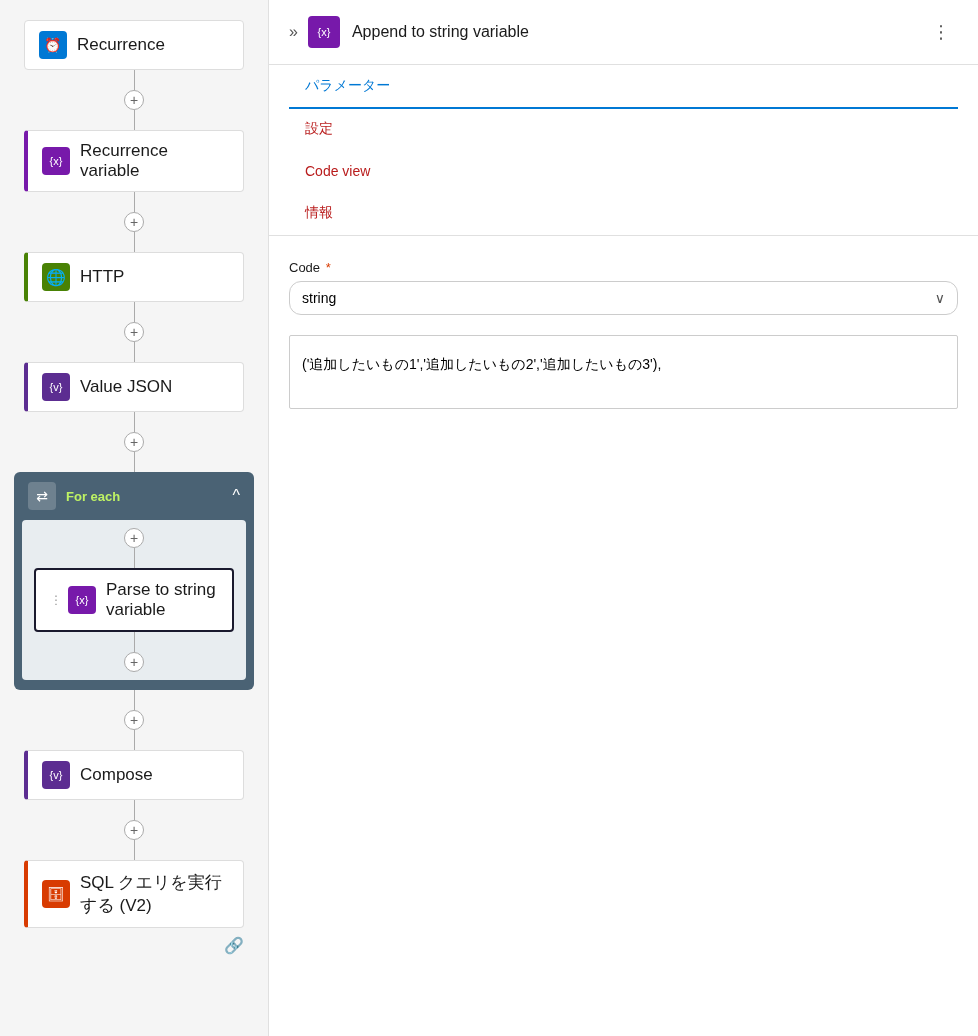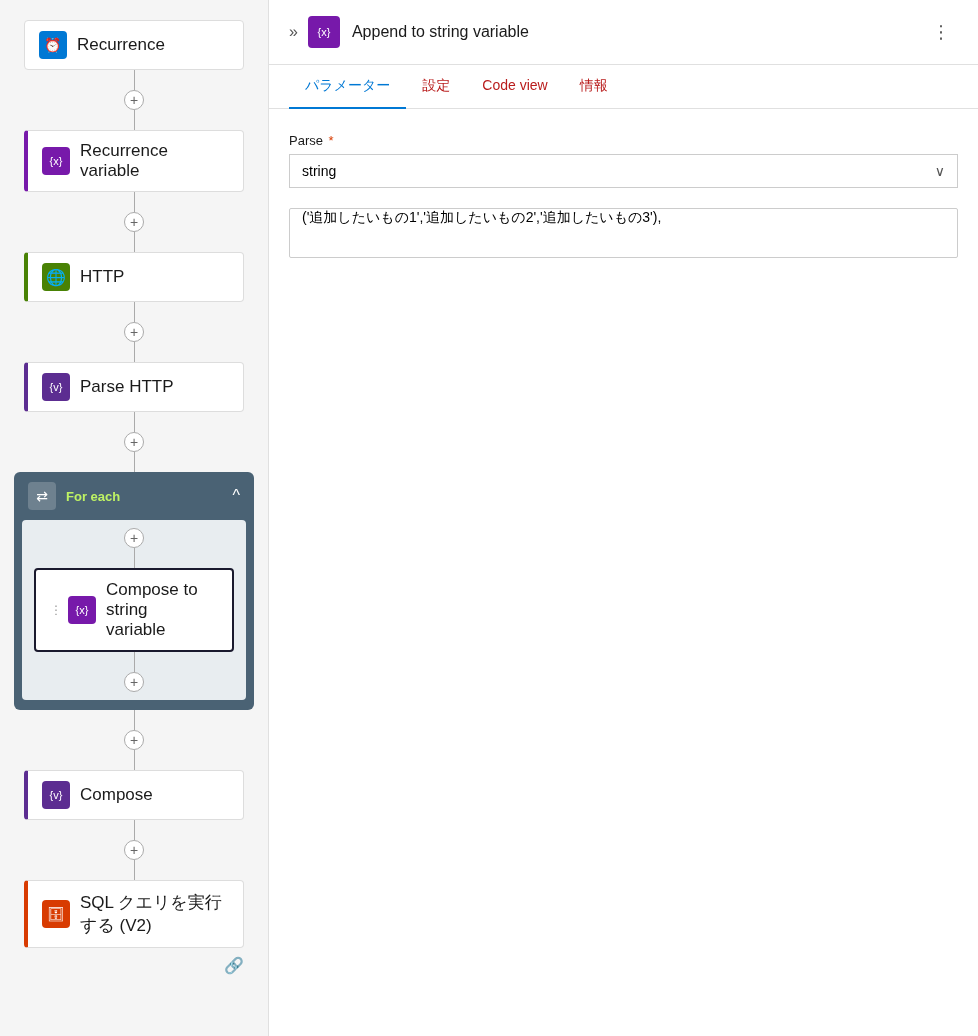--- a/index.html
+++ b/index.html
@@ -190,20 +190,21 @@
       color: #555;
       cursor: pointer;
       padding: 4px 8px;
     }
 
     
     .tabs-bar {
       display: flex;
       border-bottom: 1px solid #e0e0e0;
       padding: 0 20px;
+      flex-direction: column;
     }
 
     .tab {
       padding: 12px 16px;
       font-size: 14px;
       color: #b91c1c;
       cursor: pointer;
       border-bottom: 2px solid transparent;
       margin-bottom: -1px;
     }
@@ -232,39 +233,39 @@
     }
 
     .form-label .required {
       color: #d83b01;
       margin-left: 2px;
     }
 
     .form-select {
       width: 100%;
       border: 1px solid #ccc;
-      border-radius: 0;
+      border-radius: 12px;
       padding: 8px 12px;
       font-size: 14px;
       background: white;
       display: flex;
       align-items: flex-end;
       justify-content: space-between;
       cursor: pointer;
     }
 
     .form-select-arrow {
       color: #555;
     }
 
     .form-textarea {
       width: 100%;
       border: 1px solid #ccc;
       border-radius: 2px;
-      padding: 0 12px;
+      padding: 20px 12px;
       font-size: 14px;
       min-height: 50px;
       resize: none;
       font-family: 'Segoe UI', sans-serif;
     }
   </style>
 </head>
 <body>
 
 <div class="left-panel">
@@ -297,21 +298,21 @@
   </div>
 
   <div class="connector">
     <div class="connector-line"></div>
     <div class="connector-circle">+</div>
     <div class="connector-line"></div>
   </div>
 
   <div class="flow-item border-dark-purple">
     <div class="flow-item-icon icon-dark-purple" style="font-size:11px;">{v}</div>
-    <span class="flow-item-label">Parse HTTP</span>
+    <span class="flow-item-label">Value JSON</span>
   </div>
 
   <div class="connector">
     <div class="connector-line"></div>
     <div class="connector-circle">+</div>
     <div class="connector-line"></div>
   </div>
 
   <div class="foreach-container">
     <div class="foreach-header">
@@ -321,21 +322,21 @@
     </div>
     <div class="foreach-inner">
       <div class="connector">
         <div class="connector-circle">+</div>
         <div class="connector-line"></div>
       </div>
 
       <div class="inner-flow-item">
         <span class="inner-drag-handle">⋮</span>
         <div class="flow-item-icon icon-purple" style="font-size:11px;">{x}</div>
-        <span class="flow-item-label" style="white-space:pre-line;">Compose to string
+        <span class="flow-item-label" style="white-space:pre-line;">Parse to string
 variable</span>
       </div>
 
       <div class="connector">
         <div class="connector-line"></div>
         <div class="connector-circle">+</div>
       </div>
     </div>
   </div>
 
@@ -380,21 +381,21 @@
     <div class="tab active">パラメーター</div>
     <div class="tab">設定</div>
     <div class="tab">Code view</div>
     <div class="tab">情報</div>
   </div>
 
   <div class="form-area">
 
     <div class="form-field">
       <label class="form-label">
-        <span>Parse</span><span class="required"> *</span>
+        <span>Code</span><span class="required"> *</span>
       </label>
       <div class="form-select">
         <span>string</span>
         <span class="form-select-arrow">∨</span>
       </div>
     </div>
 
     <div class="form-field">
       <textarea class="form-textarea" rows="2" style="">('追加したいもの1','追加したいもの2','追加したいもの3'),</textarea>
     </div>

